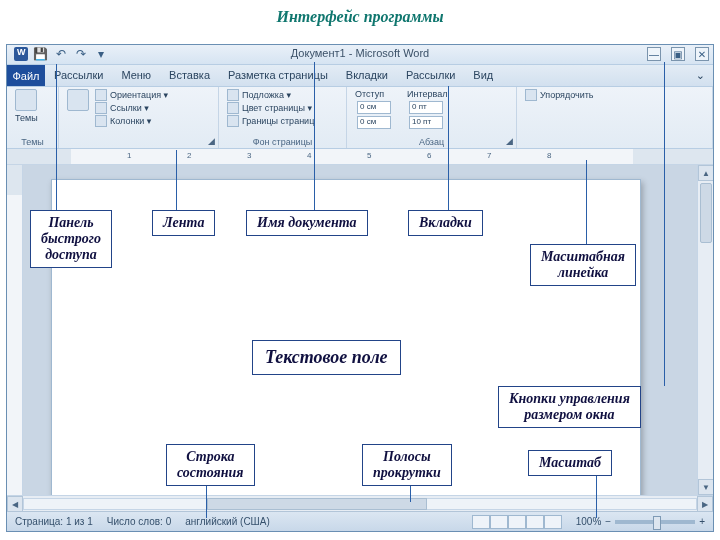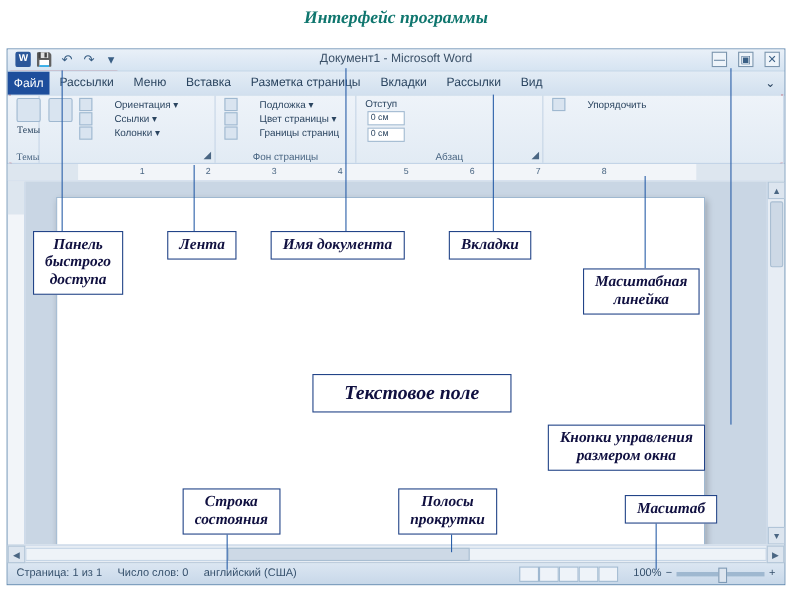--- a/index.html
+++ b/index.html
@@ -91,21 +91,21 @@
   }
   .ribbon-group .g-body { flex:1; display:flex; gap:6px; align-items:flex-start;}
   .ribbon-group .g-label {
     text-align:center; font-size:9px; color:#4a6683;
     padding-bottom:1px;
   }
   .g-dialog { position:absolute; right:3px; bottom:2px; font-size:9px; color:#4a6683;}
   .big-btn { display:flex; flex-direction:column; align-items:center; gap:2px; color:#2b4560; font-size:9px;}
   .big-btn .ic { width:22px; height:22px; background:#d9e4f0; border:1px solid #9fb8d0; border-radius:2px;}
   .stack { display:flex; flex-direction:column; gap:1px; }
-  .mini-row { display:flex; align-items:center; gap:20px; color:#2b4560; font-size:9px;}
+  .mini-row { display:flex; align-items:center; gap:3px; color:#2b4560; font-size:9px;}
   .mini-row .mic { width:12px; height:12px; background:#d9e4f0; border:1px solid #9fb8d0;}
   .spin-box { display:flex; align-items:center; gap:2px;}
   .spin-box .field { width:34px; height:13px; border:1px solid #9fb8d0; background:#fff; font-size:8px; padding-left:2px; color:#2b4560;}
   
   .ruler-h {
     height:16px; background:#f2f5f9; border-bottom:1px solid #c5d5e6;
     position:relative; overflow:hidden;
   }
   .ruler-h .margin-l { position:absolute; left:0; top:0; width:64px; height:100%; background:#dde6ef;}
   .ruler-h .margin-r { position:absolute; right:0; top:0; width:80px; height:100%; background:#dde6ef;}
@@ -206,21 +206,21 @@
     <div class="r-tab">Меню</div>
     <div class="r-tab">Вставка</div>
     <div class="r-tab">Разметка страницы</div>
     <div class="r-tab">Вкладки</div>
     <div class="r-tab">Рассылки</div>
     <div class="r-tab">Вид</div>
     <div class="ribbon-help">⌄</div>
   </div>
 
   <div class="ribbon-body">
-    <div class="ribbon-group" style="width:29px;font-family:Liberation Serif, serif;">
+    <div class="ribbon-group" style="width:52px;">
       <div class="g-body">
           <div class="big-btn">
             <div class="ic"></div>
             <span>Темы</span>
           </div>
         </div>
       <div class="g-label">Темы</div>
     </div>
 
     <div class="ribbon-group" style="width:160px;">
@@ -270,20 +270,31 @@
       <div class="g-body">
         <div class="stack" style="gap:2px;">
           <div class="mini-row">Отступ</div>
           <div class="spin-box">
               <span class="mic"></span>
               <span class="field">0 см</span>
             </div>
           <div class="spin-box">
               <span class="mic"></span>
               <span class="field">0 см</span>
+            </div>
+        </div>
+        <div class="stack" style="gap:2px; margin-left:10px;">
+          <div class="mini-row">Интервал</div>
+          <div class="spin-box">
+              <span class="mic"></span>
+              <span class="field">0 пт</span>
+            </div>
+          <div class="spin-box">
+              <span class="mic"></span>
+              <span class="field">10 пт</span>
             </div>
         </div>
       </div>
       <div class="g-label">Абзац</div>
       <div class="g-dialog">◢</div>
     </div>
 
     <div class="ribbon-group" style="flex:1;">
       <div class="g-body">
         <div class="stack">
@@ -362,29 +373,29 @@
 <div class="anno" style="left:246px; top:210px;text-align:right;">Имя документа</div>
 <div class="lead leadv" style="left:314px; top:62px; height:148px;"></div>
 
 <div class="anno" style="left:408px; top:210px;">Вкладки</div>
 <div class="lead leadv" style="left:448px; top:86px; height:124px;"></div>
 
 <div class="anno" style="left:530px; top:244px;">Масштабная
 линейка</div>
 <div class="lead leadv" style="left:586px; top:160px; height:84px;"></div>
 
-<div class="anno" style="left:284px; top:340px; font-size:18px; padding:6px 28px;">Текстовое поле</div>
+<div class="anno" style="left:252px; top:340px; font-size:18px; padding:6px 12px;">Текстовое поле</div>
 
 <div class="anno" style="left:498px; top:386px;">Кнопки управления
 размером окна</div>
 <div class="lead leadv" style="left:664px; top:62px; height:324px;"></div>
 <div class="lead leadh" style="left:664px; top:386px; width:0;"></div>
 
 <div class="anno" style="left:166px; top:444px;">Строка
 состояния</div>
 <div class="lead leadv" style="left:206px; top:480px; height:38px;"></div>
 
 <div class="anno" style="left:362px; top:444px;">Полосы
 прокрутки</div>
 <div class="lead leadv" style="left:410px; top:480px; height:22px;"></div>
 
-<div class="anno" style="left:568px; top:450px;">Масштаб</div>
+<div class="anno" style="left:528px; top:450px;">Масштаб</div>
 <div class="lead leadv" style="left:596px; top:472px; height:46px;"></div>
 
 </body></html>

